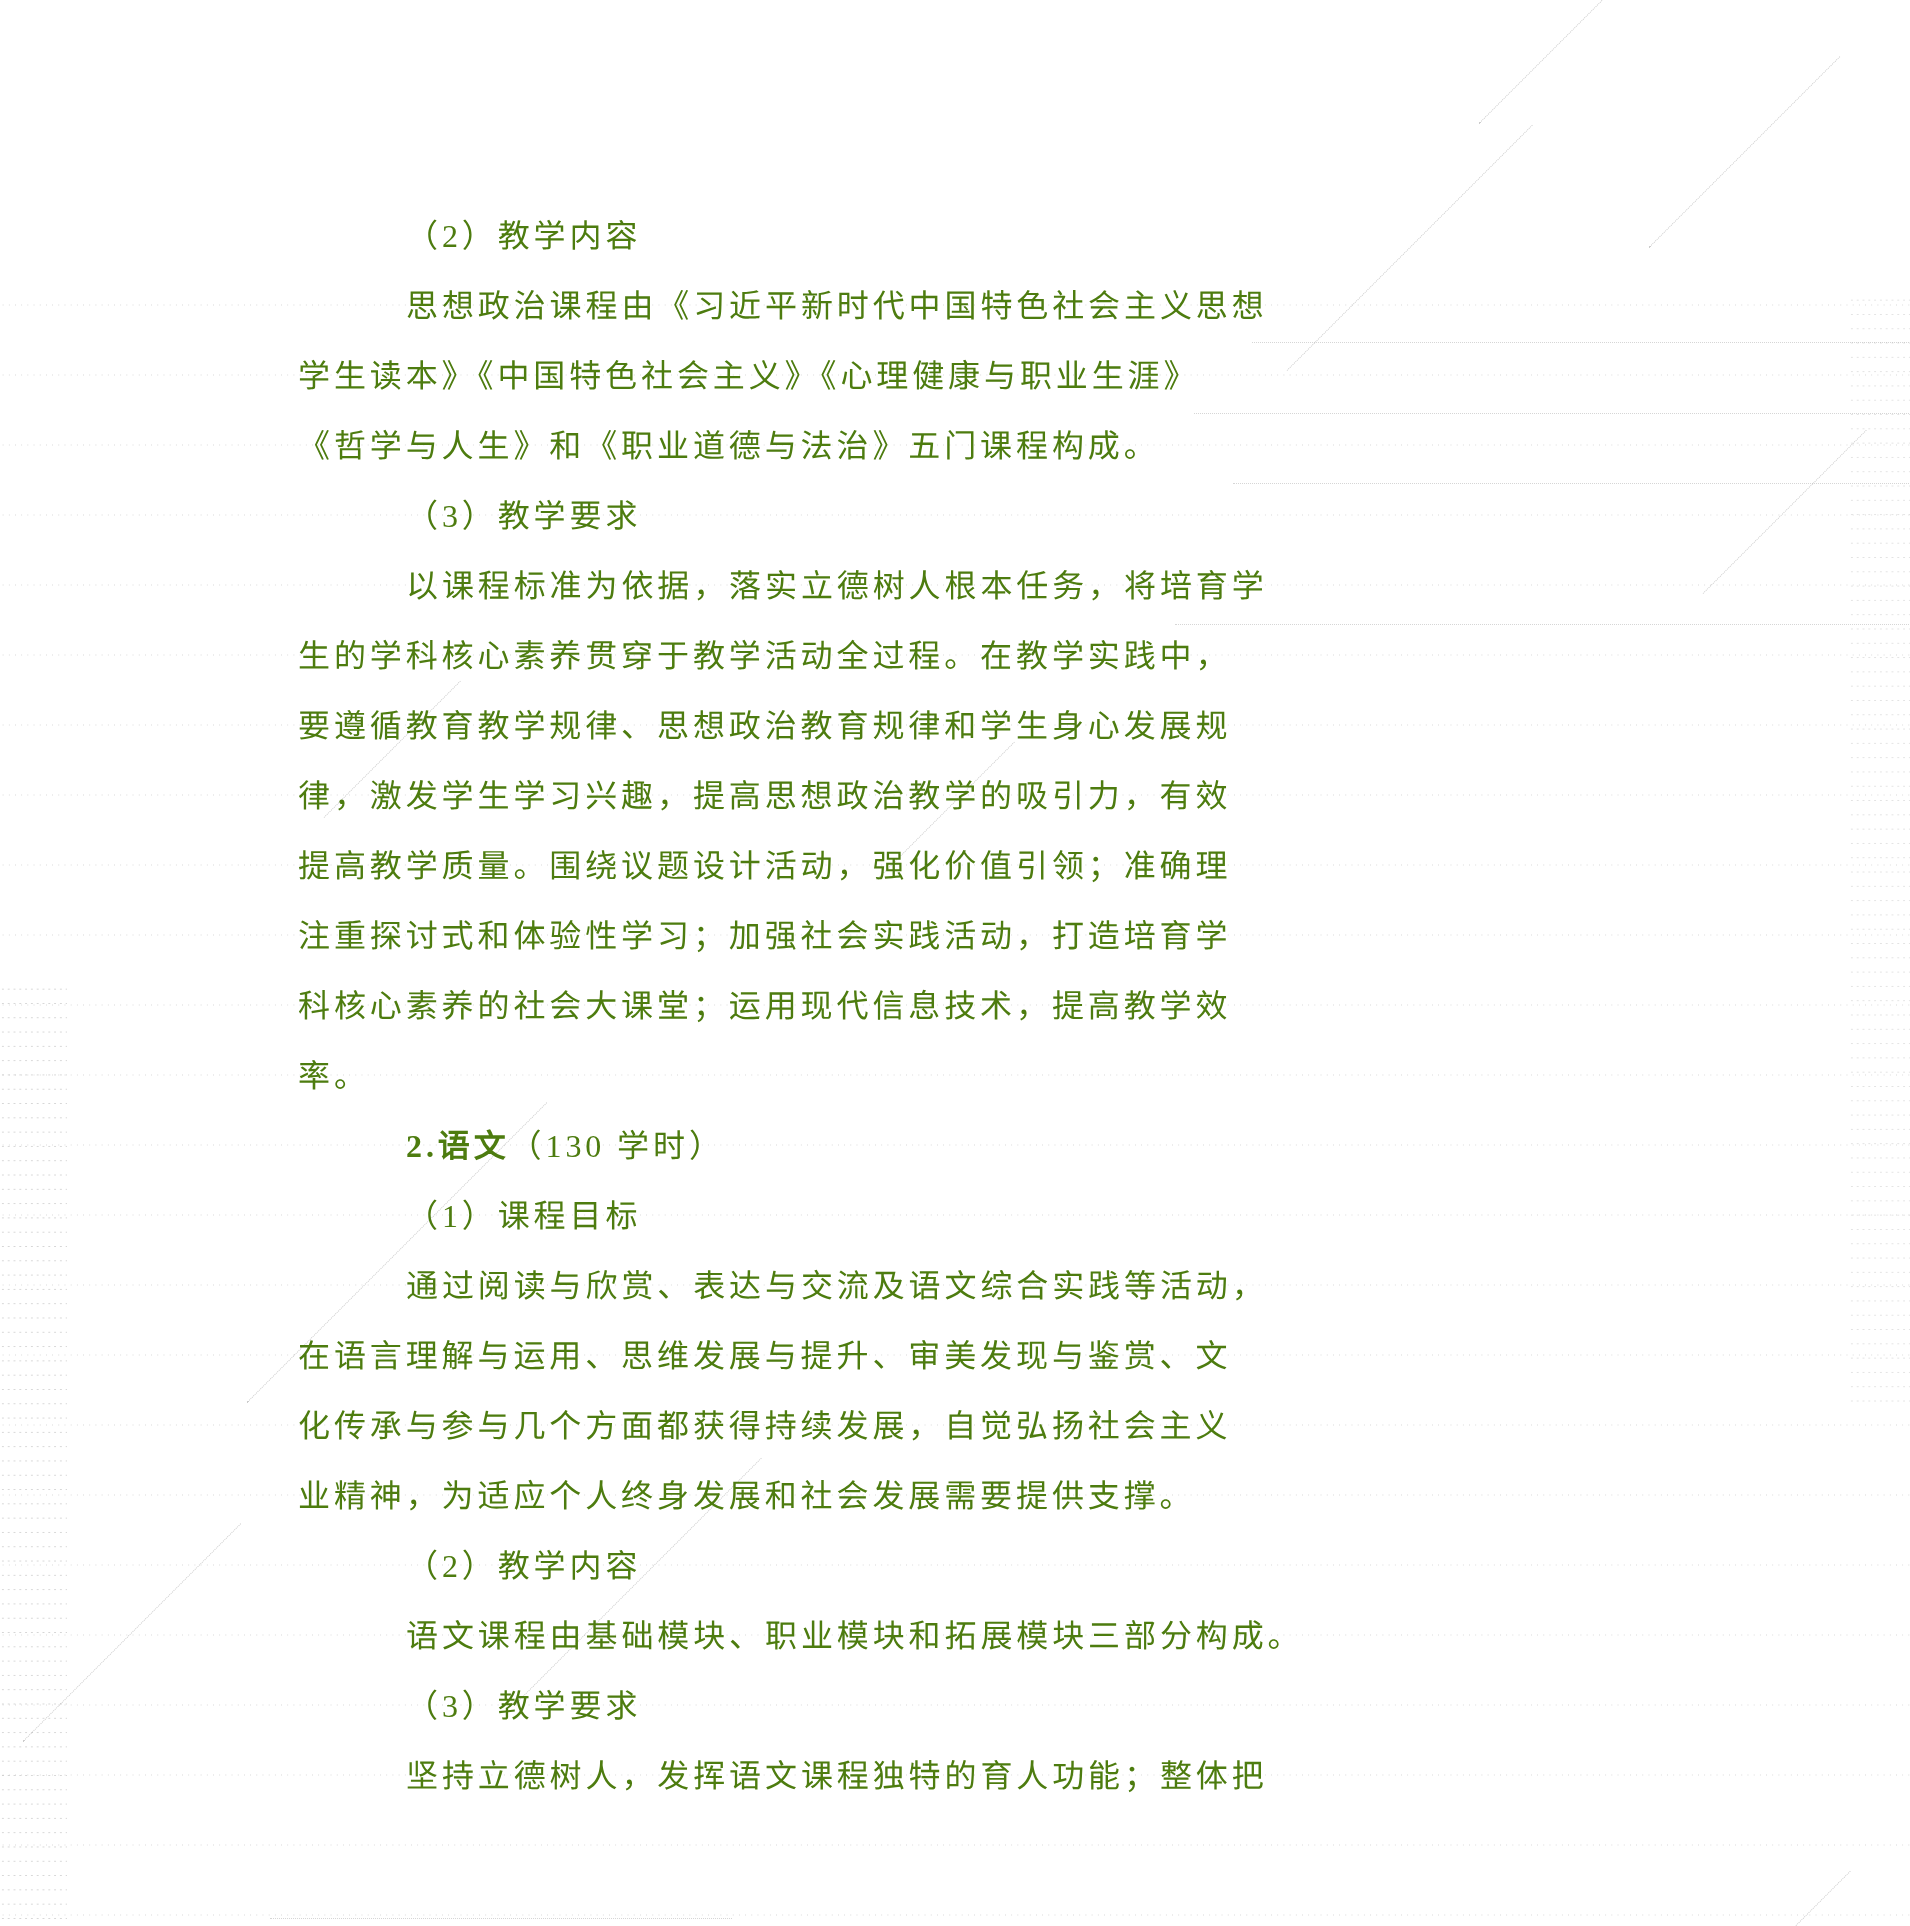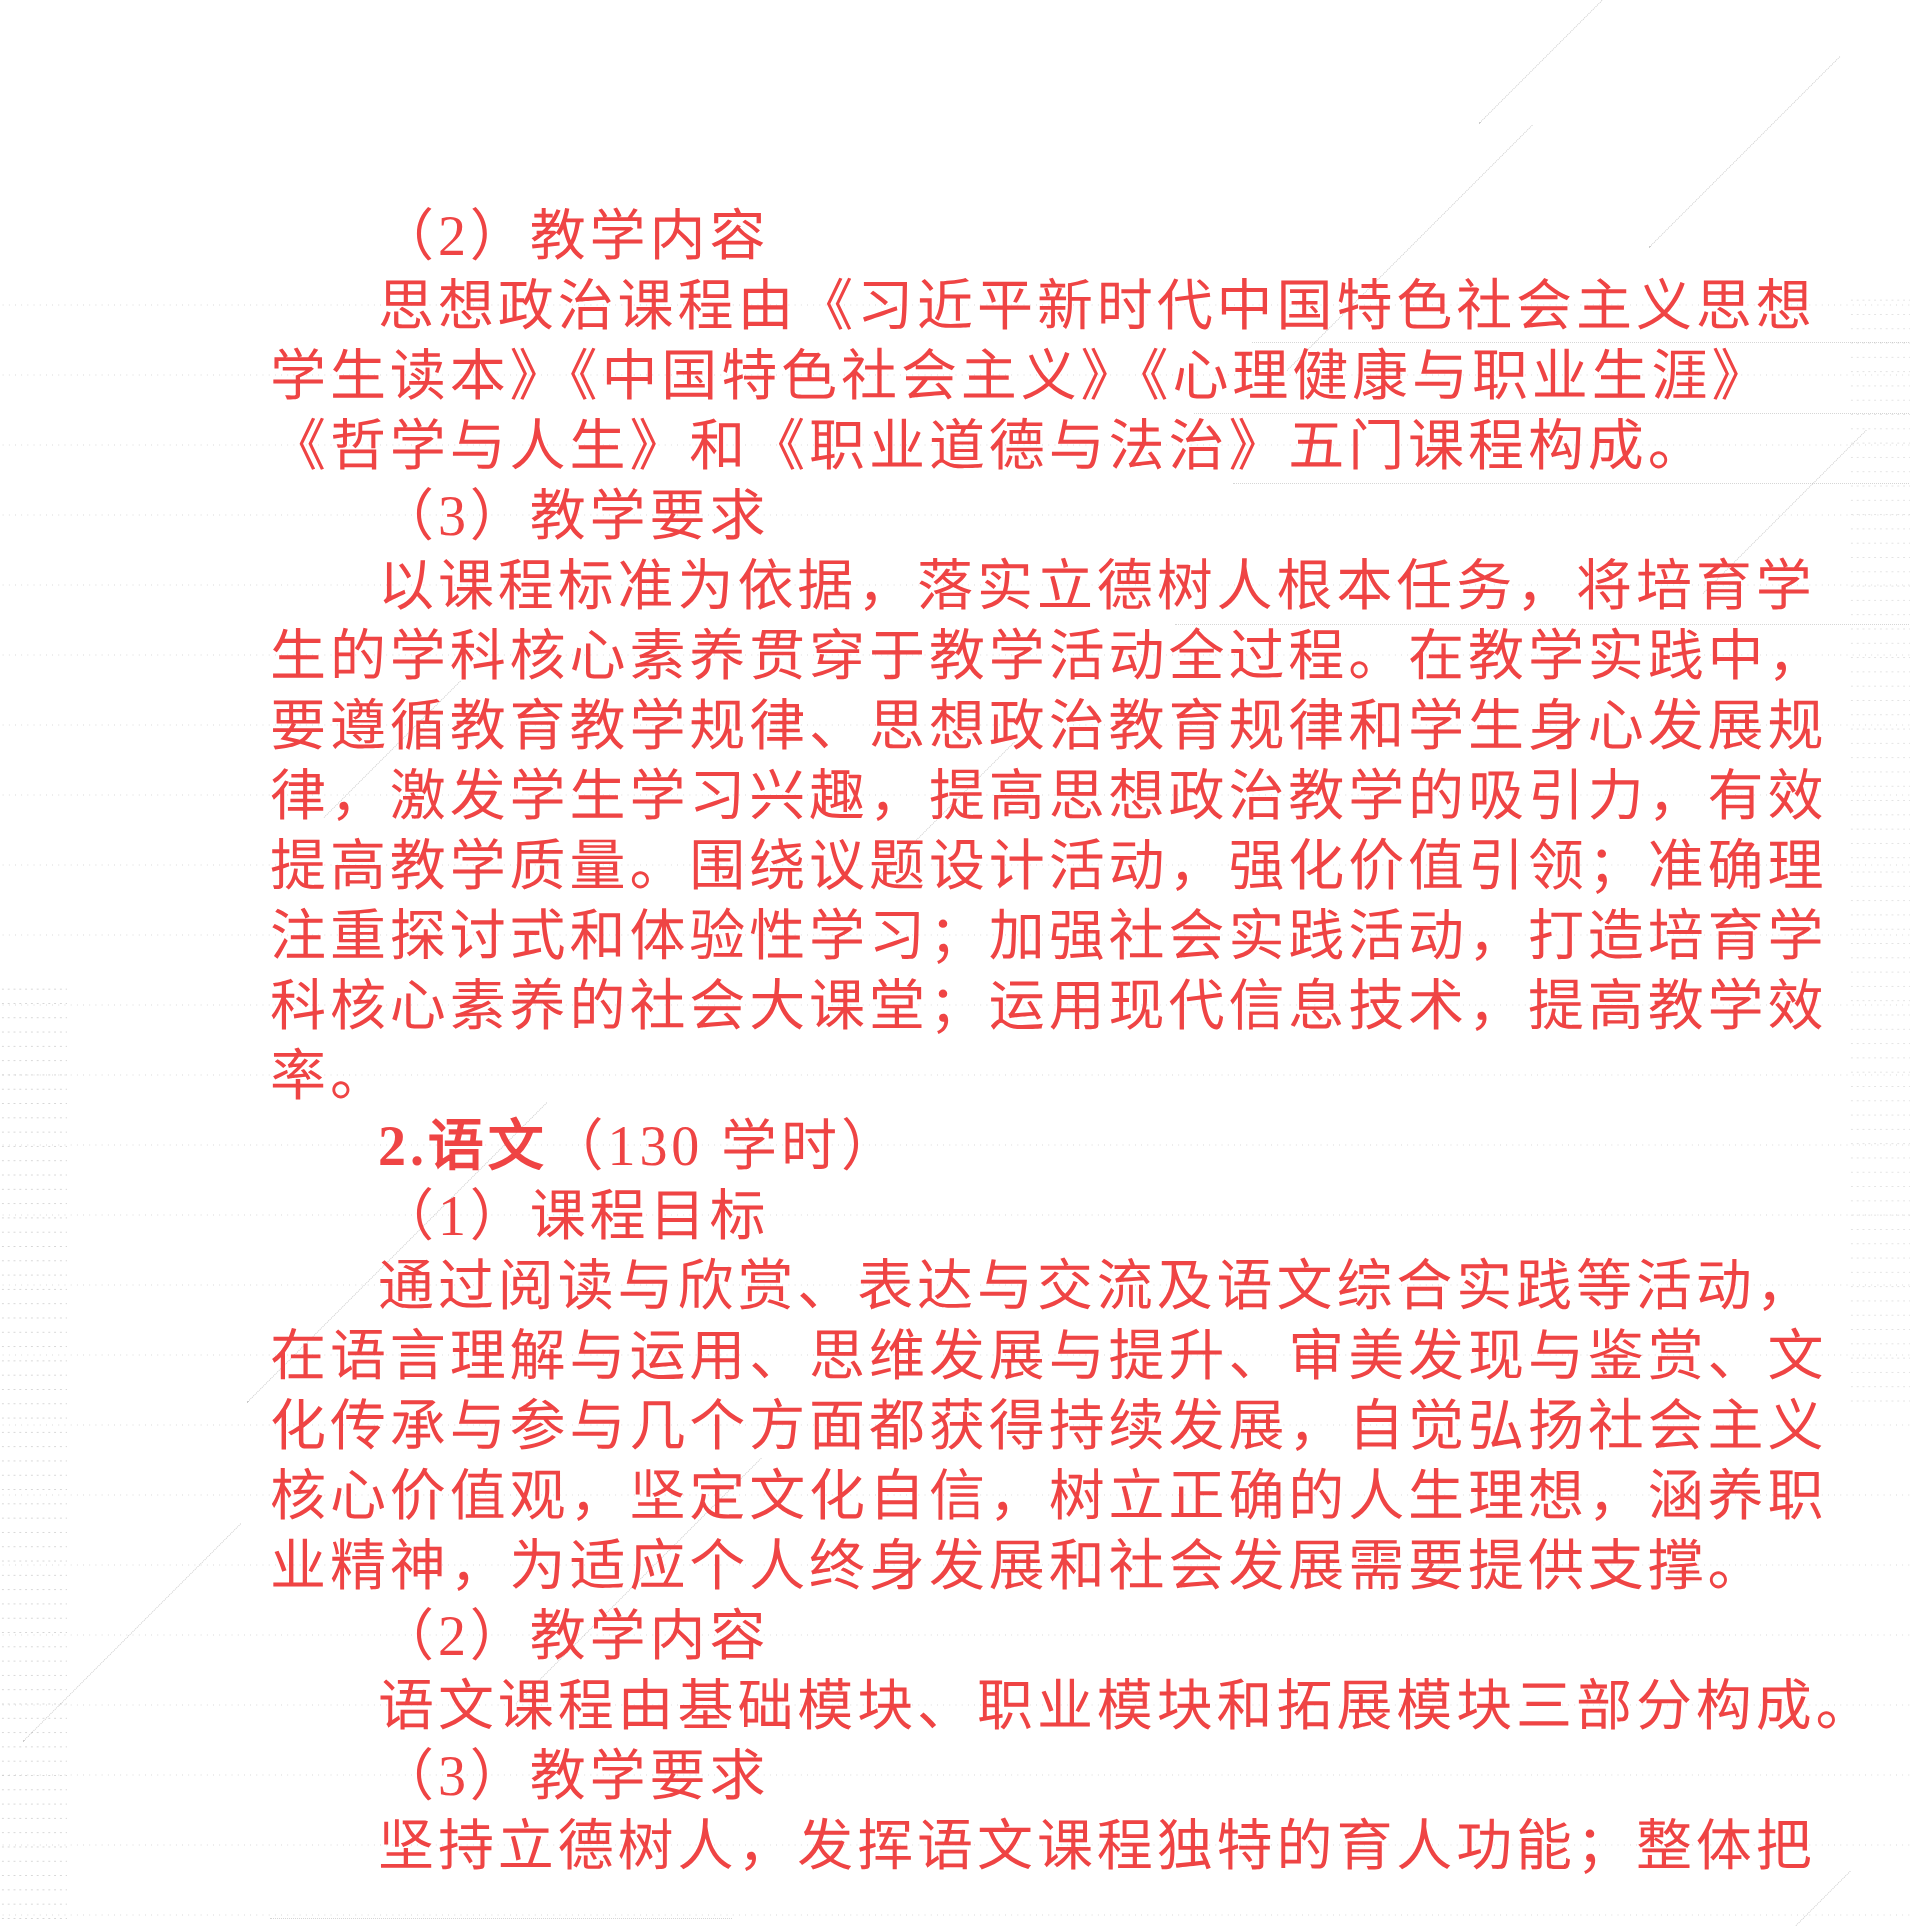--- a/index.html
+++ b/index.html
@@ -20,24 +20,25 @@
   
   .textblock {
     position: absolute;
     left: 270px;
     top: 201px;
     width: 1402px;
   }
   .line {
     height: 70px;
     line-height: 70px;
-    font-size: 56px;
+    font-size: 32px;
     letter-spacing: 3.9px;
     white-space: pre;
-    color: #ef4444;
+    color: #4d7c0f;
+    margin-left: 28px;
   }
   .line.indent { padding-left: 108px; }
   .seg.bold { font-weight: 700; }
 
   
   .artifact { position: absolute; pointer-events: none; }
   .rows-light {
     background-image: radial-gradient(circle, rgba(0,0,0,0.16) 0.6px, transparent 0.9px);
     background-size: 5.8px 14.3px;
   }
@@ -97,21 +98,20 @@
       <div class="line"><span class="seg">律，激发学生学习兴趣，提高思想政治教学的吸引力，有效</span></div>
       <div class="line"><span class="seg">提高教学质量。围绕议题设计活动，强化价值引领；准确理</span></div>
       <div class="line"><span class="seg">注重探讨式和体验性学习；加强社会实践活动，打造培育学</span></div>
       <div class="line"><span class="seg">科核心素养的社会大课堂；运用现代信息技术，提高教学效</span></div>
       <div class="line"><span class="seg">率。</span></div>
       <div class="line indent"><span class="seg bold">2.语文</span><span class="seg">（130 学时）</span></div>
       <div class="line indent"><span class="seg">（1）课程目标</span></div>
       <div class="line indent"><span class="seg">通过阅读与欣赏、表达与交流及语文综合实践等活动，</span></div>
       <div class="line"><span class="seg">在语言理解与运用、思维发展与提升、审美发现与鉴赏、文</span></div>
       <div class="line"><span class="seg">化传承与参与几个方面都获得持续发展，自觉弘扬社会主义</span></div>
-      <div class="line"><span class="seg">核心价值观，坚定文化自信，树立正确的人生理想，涵养职</span></div>
       <div class="line"><span class="seg">业精神，为适应个人终身发展和社会发展需要提供支撑。</span></div>
       <div class="line indent"><span class="seg">（2）教学内容</span></div>
       <div class="line indent"><span class="seg">语文课程由基础模块、职业模块和拓展模块三部分构成。</span></div>
       <div class="line indent"><span class="seg">（3）教学要求</span></div>
       <div class="line indent"><span class="seg">坚持立德树人，发挥语文课程独特的育人功能；整体把</span></div>
     </main>
 
 </div>
 
 

